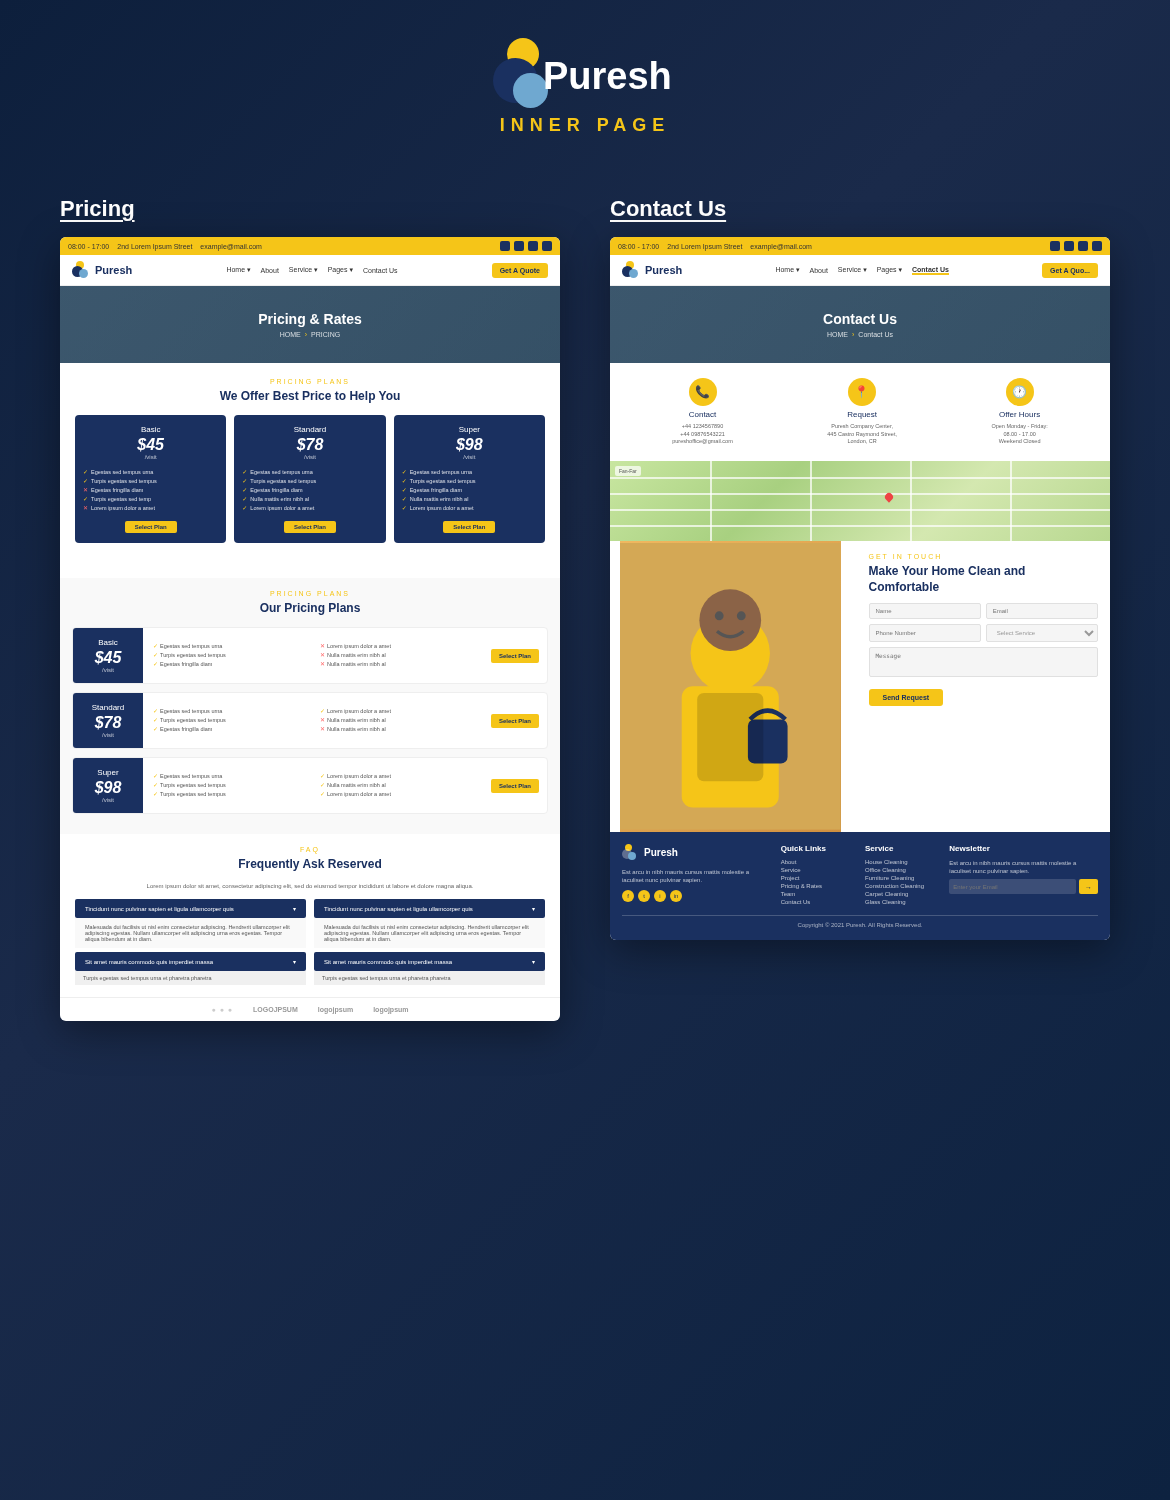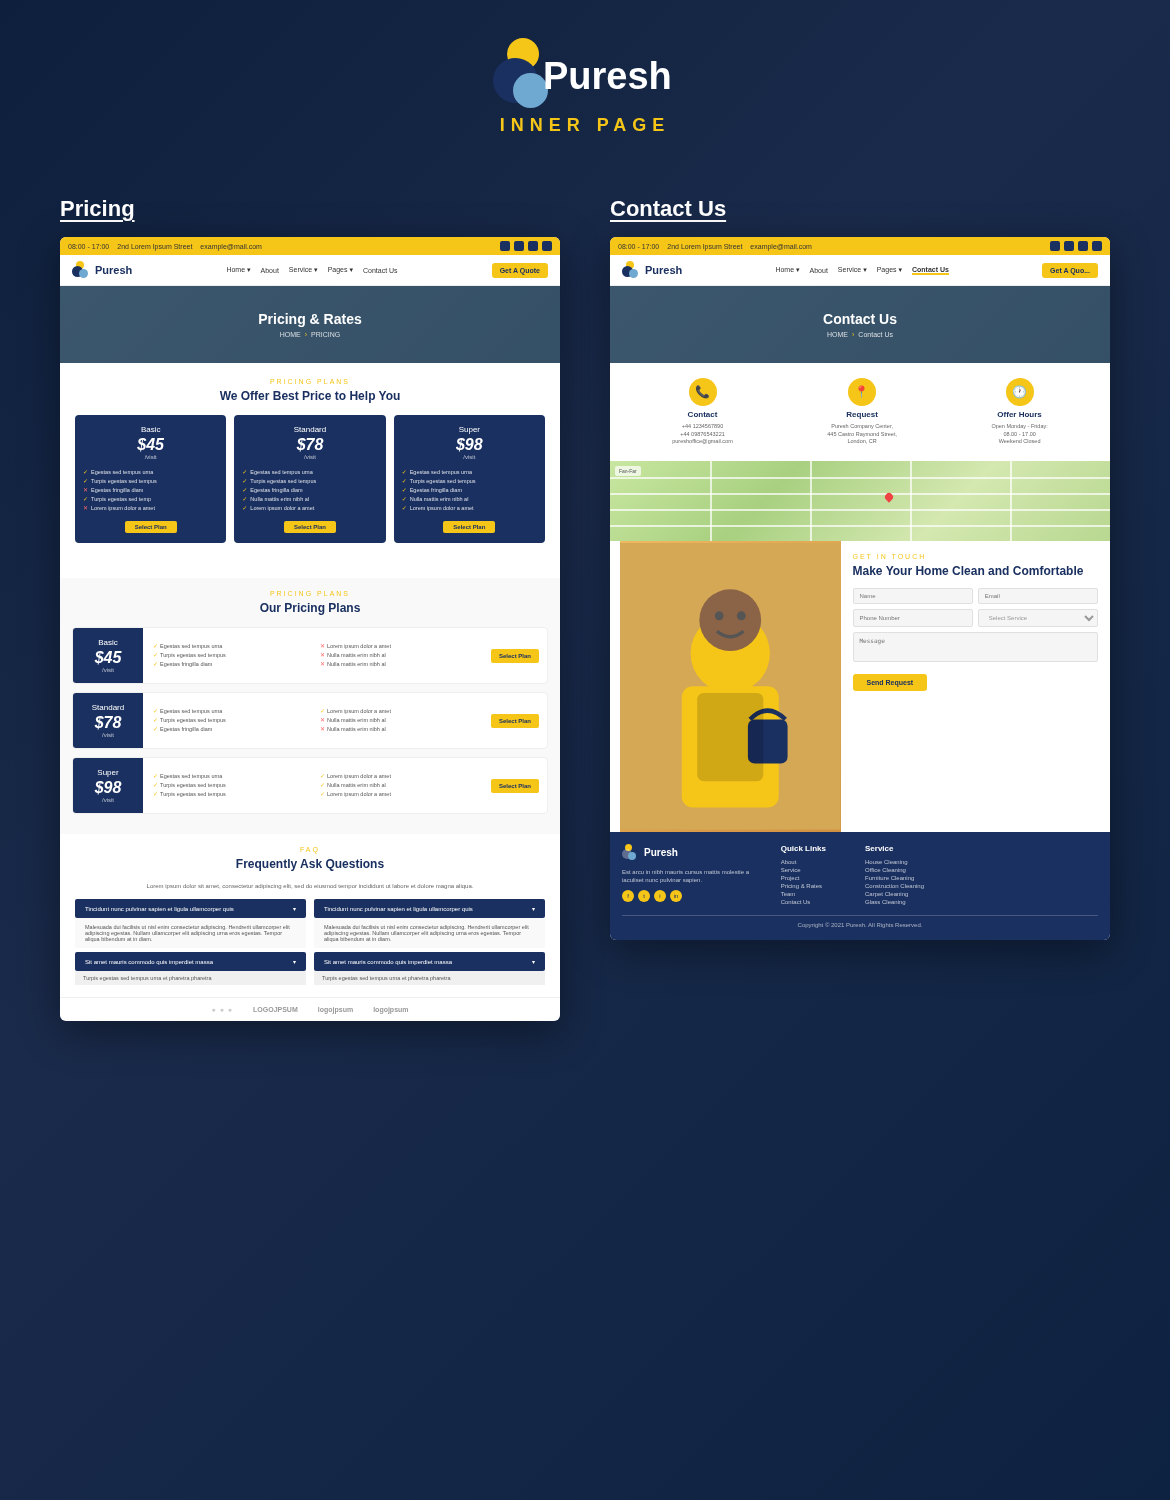--- a/index.html
+++ b/index.html
@@ -580,21 +580,21 @@
       background: #f5c518;
       border-radius: 50%;
       display: flex;
       align-items: center;
       justify-content: center;
       font-size: 12px;
     }
 
     .contact-info-title {
       font-size: 8px;
-      font-weight: 700;
+      font-weight: 400;
       color: #1a3060;
     }
 
     .contact-info-text {
       font-size: 5.5px;
       color: #666;
       line-height: 1.4;
     }
 
     
@@ -612,21 +612,21 @@
       width: 8px;
       height: 8px;
       background: #e44;
       border-radius: 50% 50% 50% 0;
       transform: rotate(-45deg);
     }
 
     
     .contact-form-section {
       display: flex;
-      gap: 0;
+      gap: 16px;
       padding-left: 10px;
     }
 
     .contact-person-img {
       width: 45%;
       background: linear-gradient(135deg, #f0b860, #d09040);
       position: relative;
       min-height: 120px;
       overflow: hidden;
     }
@@ -888,21 +888,21 @@
                 <div class="horiz-feature-item"><span class="check-icon">✓</span> Nulla mattis erim nibh al</div>
                 <div class="horiz-feature-item"><span class="check-icon">✓</span> Lorem ipsum dolor a amet</div>
               </div>
             </div>
             <div class="horiz-btn">Select Plan</div>
           </div>
         </div>
 
         <div class="faq-section">
           <div class="section-eyebrow">FAQ</div>
-          <div class="section-title">Frequently Ask Questions</div>
+          <div class="section-title">Frequently Ask Reserved</div>
           <div style="text-align:center; font-size:6px; color:#666; margin-bottom:10px;">Lorem ipsum dolor sit amet, consectetur adipiscing elit, sed do eiusmod tempor incididunt ut labore et dolore magna aliqua.</div>
 
           <div style="display:grid; grid-template-columns:1fr 1fr; gap:8px;">
             <div>
               <div class="faq-item">
                 <span>Tincidunt nunc pulvinar sapien et ligula ullamcorper quis</span>
                 <span>▾</span>
               </div>
               <div class="faq-body">Malesuada dui facilisis ut nisl enim consectetur adipiscing. Hendrerit ullamcorper elit adipiscing egestas. Nullam ullamcorper elit adipiscing urna eros egestas. Tempor aliqua bibendum at in diam.</div>
               <div class="faq-item" style="margin-top:4px;">
@@ -1105,20 +1105,28 @@
             <div>
               <div class="footer-col-title">Service</div>
               <a class="footer-link">House Cleaning</a>
               <a class="footer-link">Office Cleaning</a>
               <a class="footer-link">Furniture Cleaning</a>
               <a class="footer-link">Construction Cleaning</a>
               <a class="footer-link">Carpet Cleaning</a>
               <a class="footer-link">Glass Cleaning</a>
             </div>
 
+            <div>
+              <div class="footer-col-title">Newsletter</div>
+              <div class="footer-text">Est arcu in nibh mauris cursus mattis molestie a iaculiset nunc pulvinar sapien.</div>
+              <div class="footer-newsletter-input">
+                <input class="newsletter-field" type="email" placeholder="Enter your Email" style="">
+                <button class="newsletter-btn">→</button>
+              </div>
+            </div>
 
           </div>
 
           <div class="footer-copyright">Copyright © 2021 Puresh. All Rights Reserved.</div>
         </div>
 
       </div>
     </div>
 
   </div>

